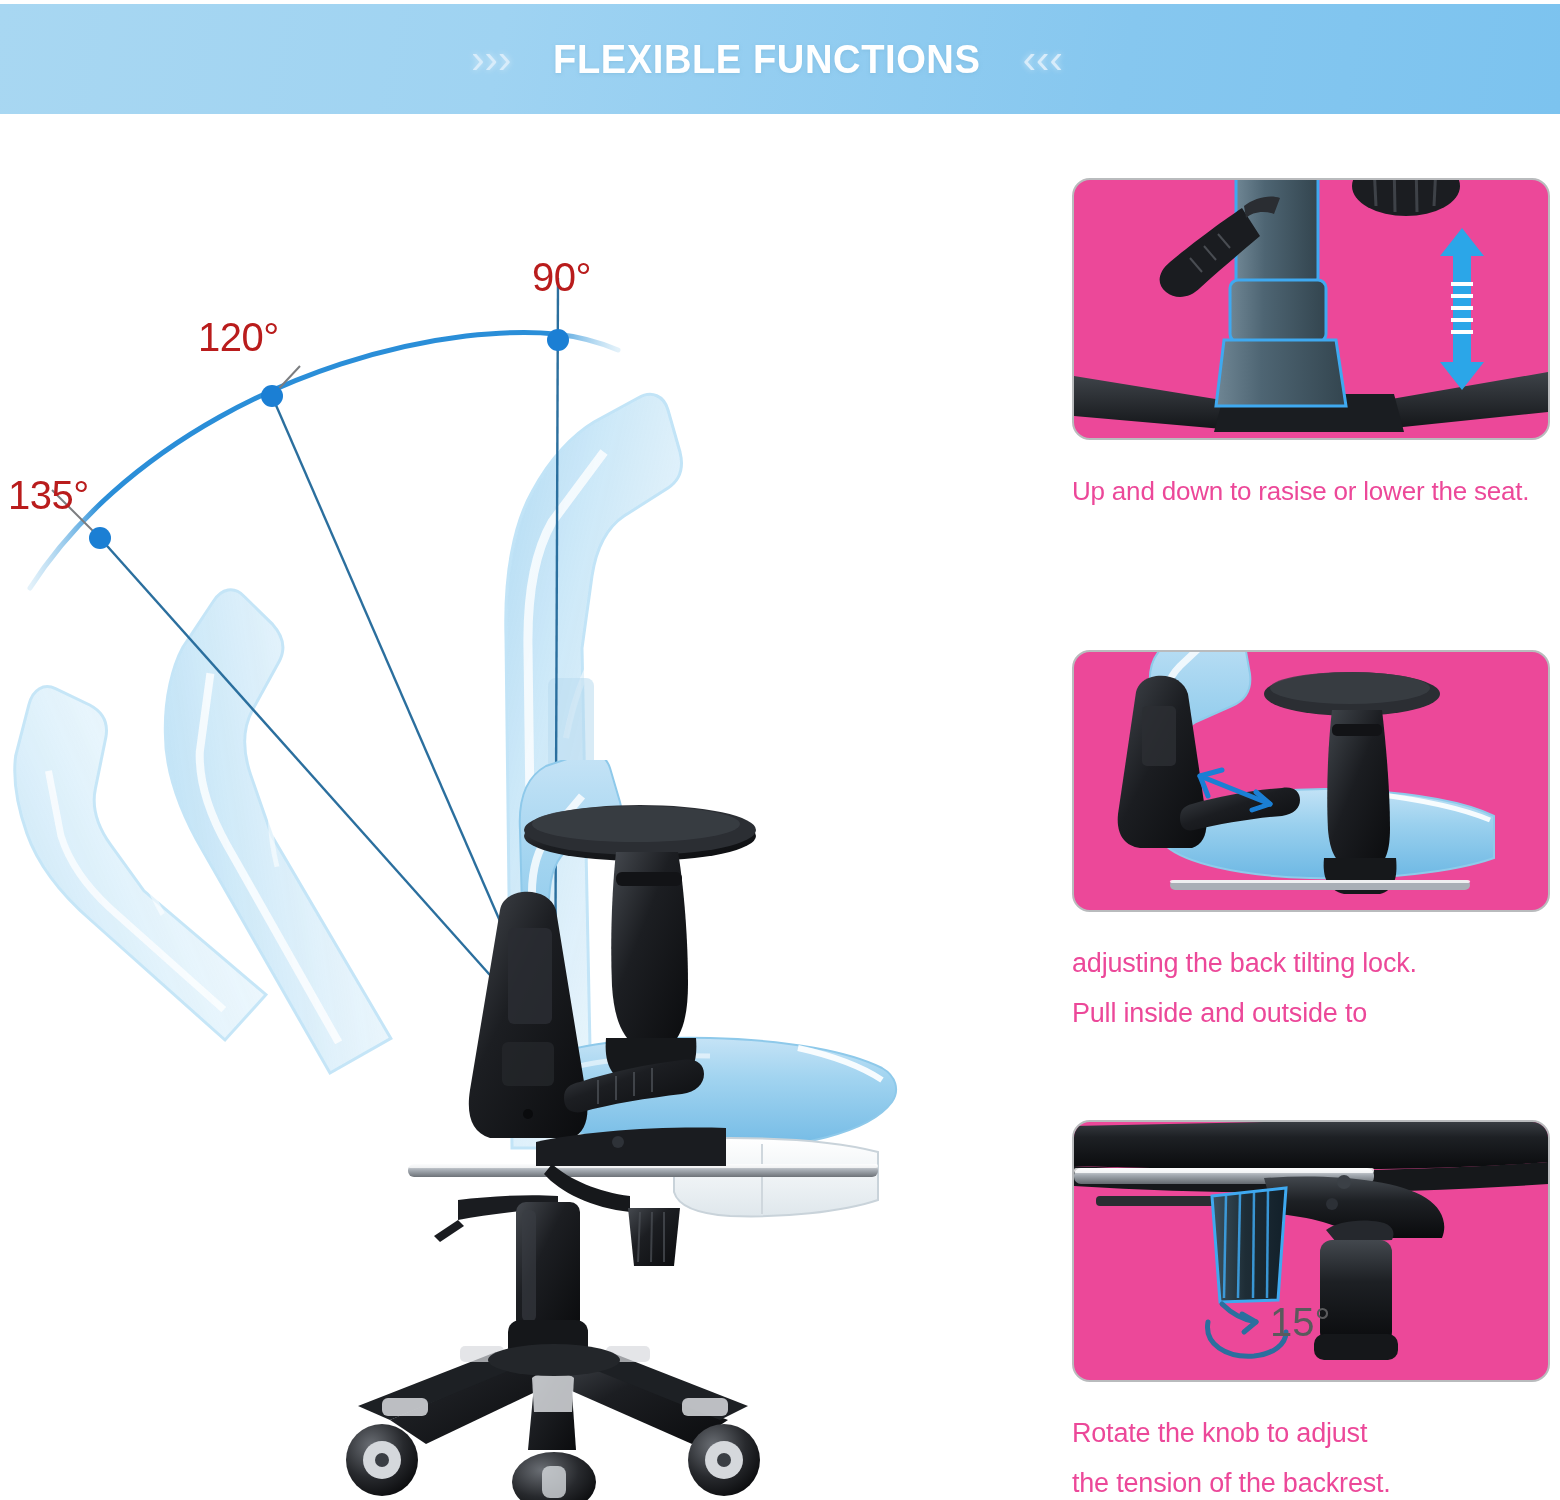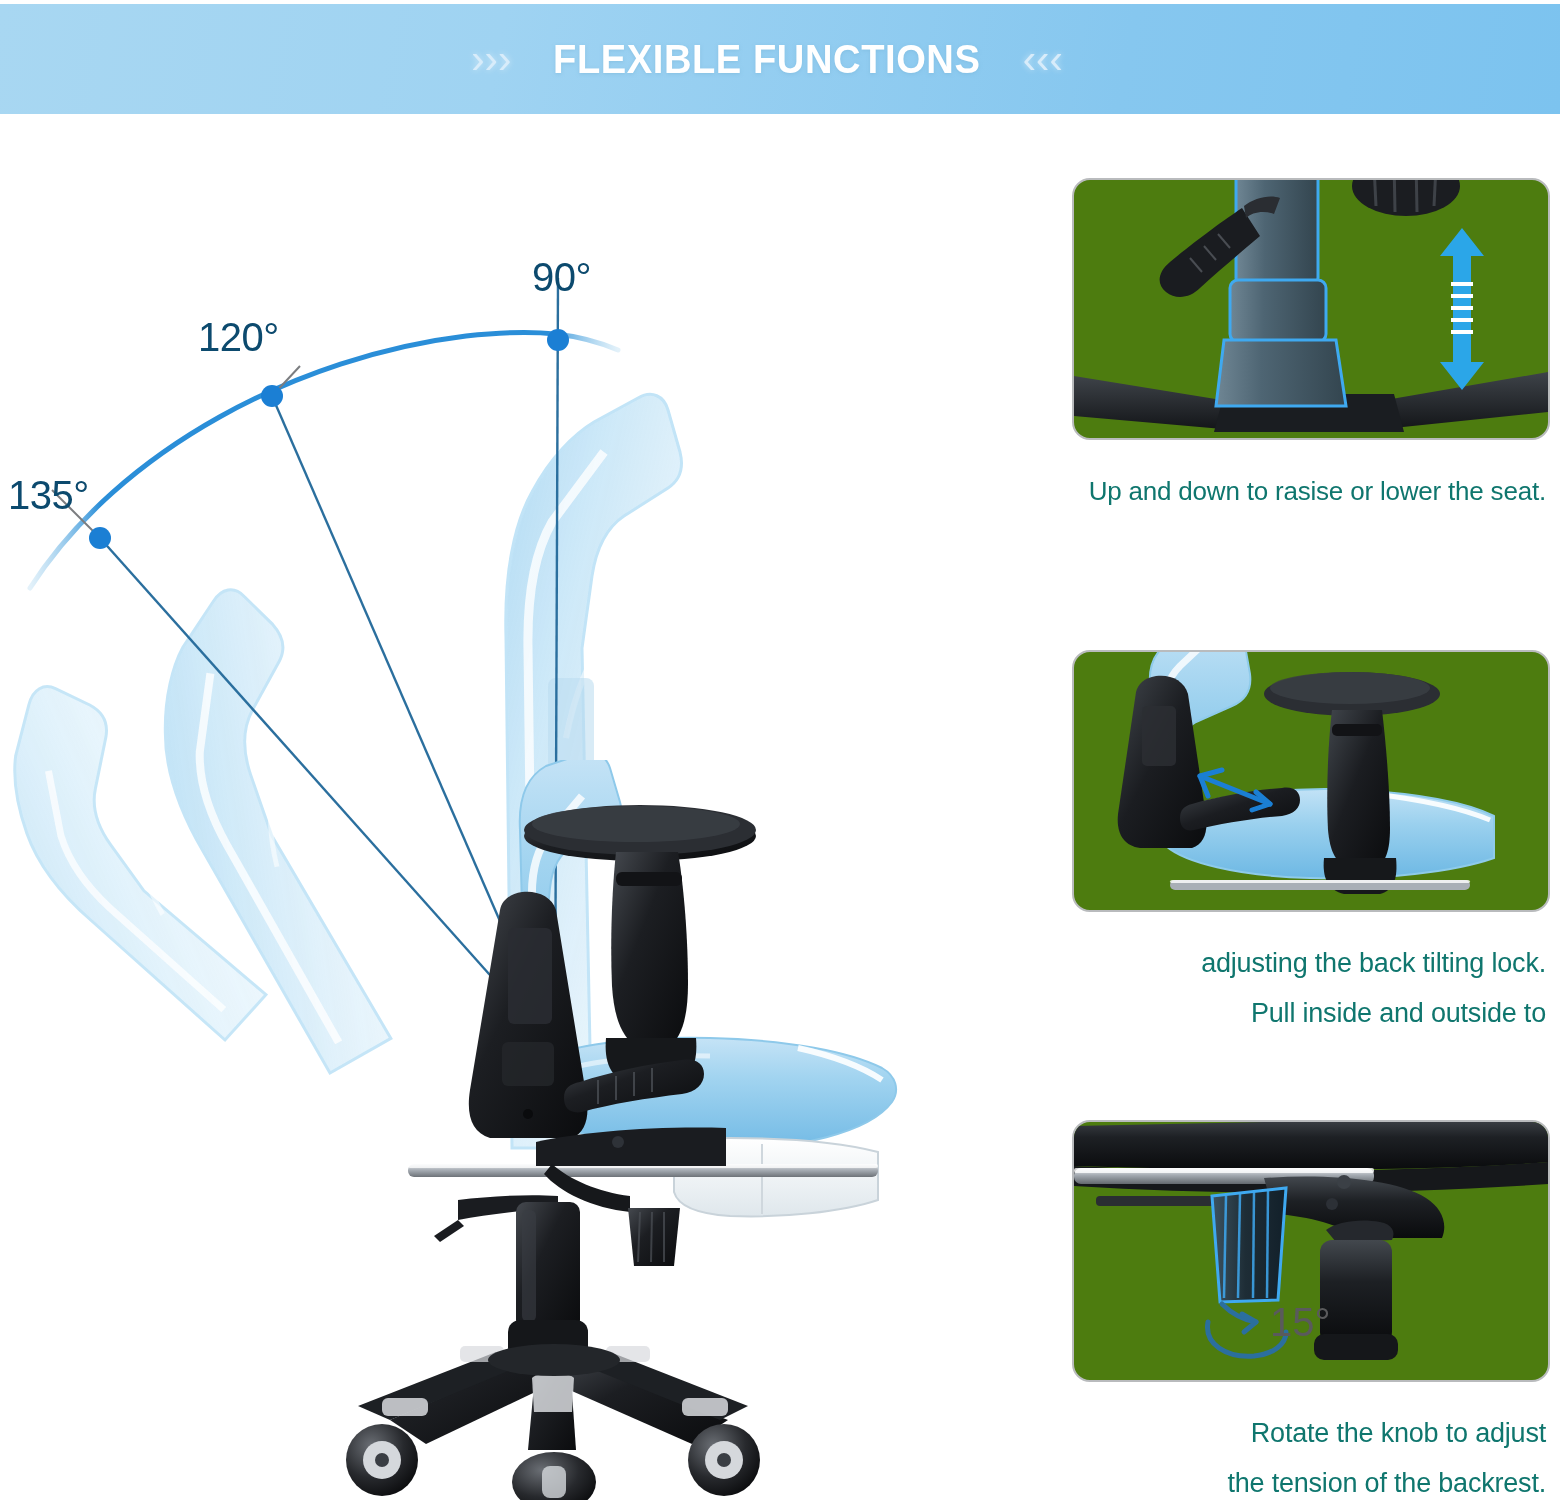--- a/index.html
+++ b/index.html
@@ -59,21 +59,21 @@
     left: 0; top: 118px;
     width: 1040px; height: 1382px;
   }
   #recline-svg {
     position: absolute;
     left: 0; top: 0;
     width: 1040px; height: 1382px;
   }
   .angle-label {
     position: absolute;
-    color: #0c4a6e;
+    color: #b91c1c;
     font-size: 40px;
     font-weight: 400;
     white-space: nowrap;
     letter-spacing: -0.5px;
   }
   #label-90  { left: 532px; top: 137px; }
   #label-120 { left: 198px; top: 197px; }
   #label-135 { left: 8px;   top: 355px; }
 
   
@@ -85,27 +85,27 @@
   #panel-1 { top: 178px; }
   #panel-2 { top: 650px; }
   #panel-3 { top: 1120px; }
 
   .panel-frame {
     position: relative;
     width: 474px;
     height: 258px;
     border: 2px solid #b9bbbd;
     border-radius: 18px;
-    background: #4d7c0f;
+    background: #ec4899;
     overflow: hidden;
   }
   .panel-caption {
     margin-top: 26px;
-    text-align: right;
-    color: #0f766e;
+    text-align: left;
+    color: #ec4899;
     font-size: 27px;
     line-height: 50px;
     letter-spacing: -0.2px;
   }
   #panel-1 .panel-caption { font-size: 26px; }
 
   .panel-svg {
     position: absolute;
     left: 0; top: 0;
     width: 474px; height: 258px;

